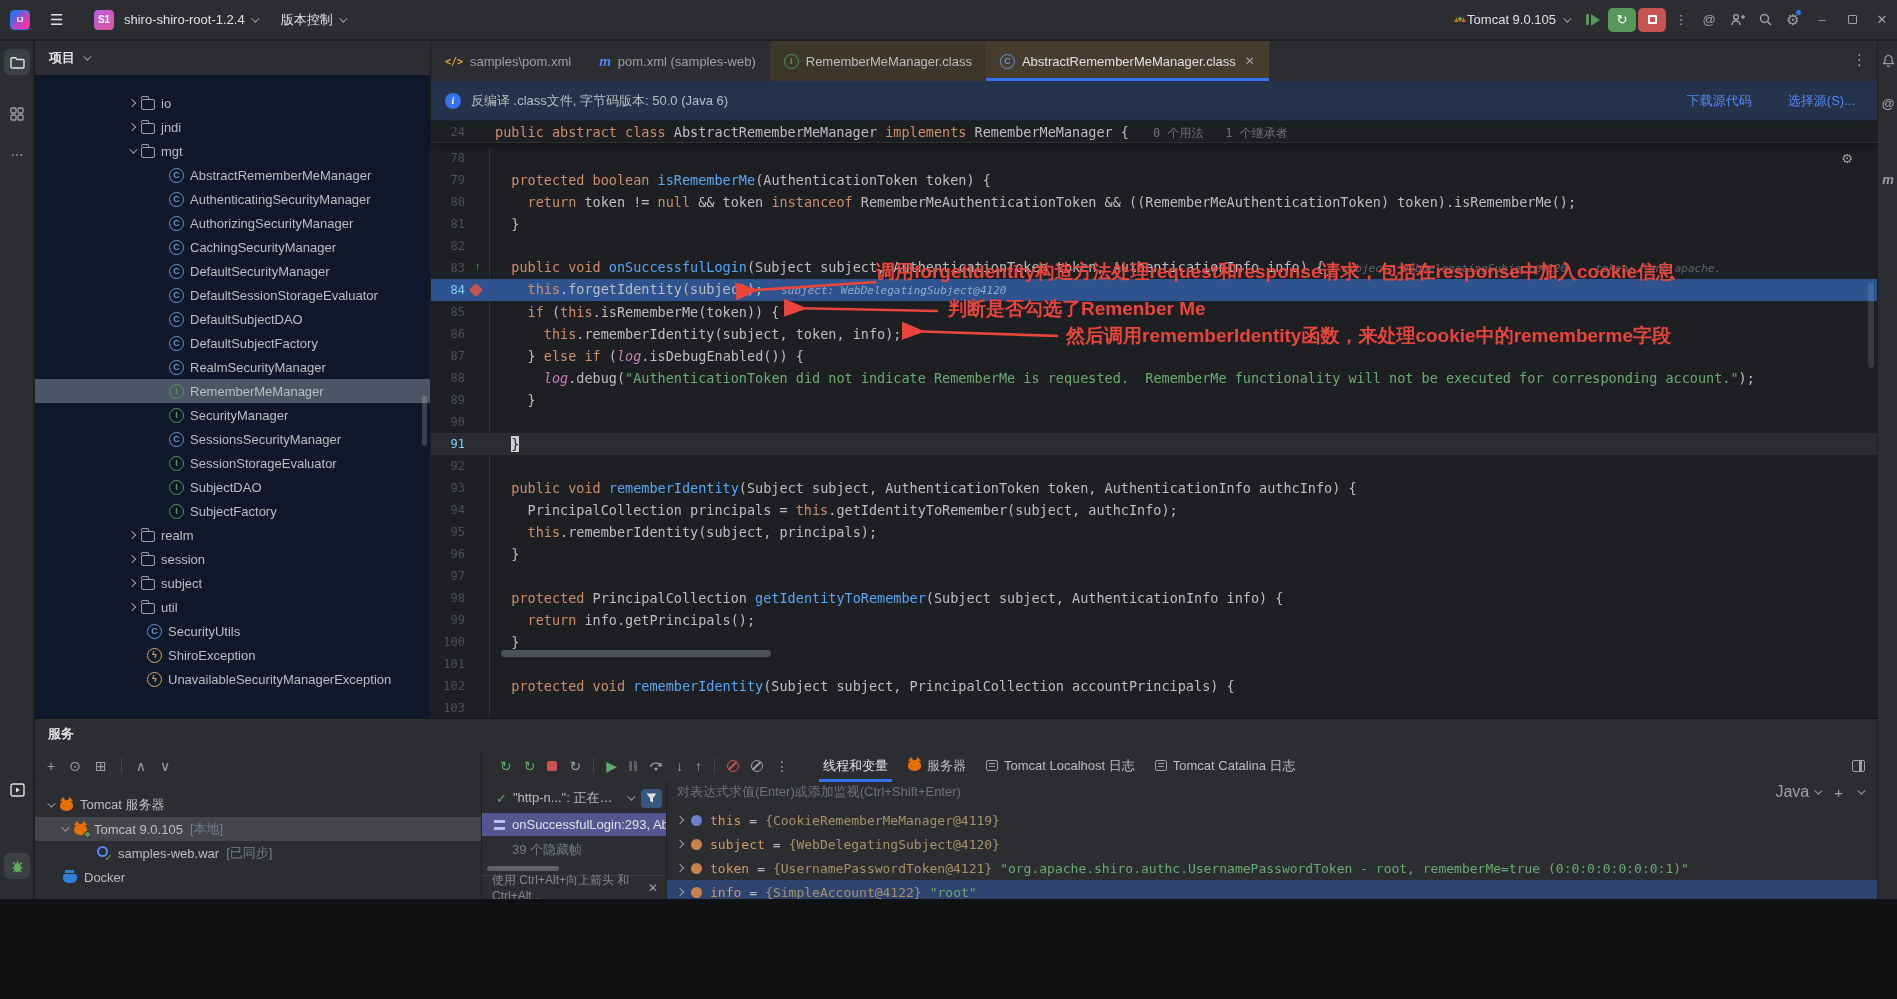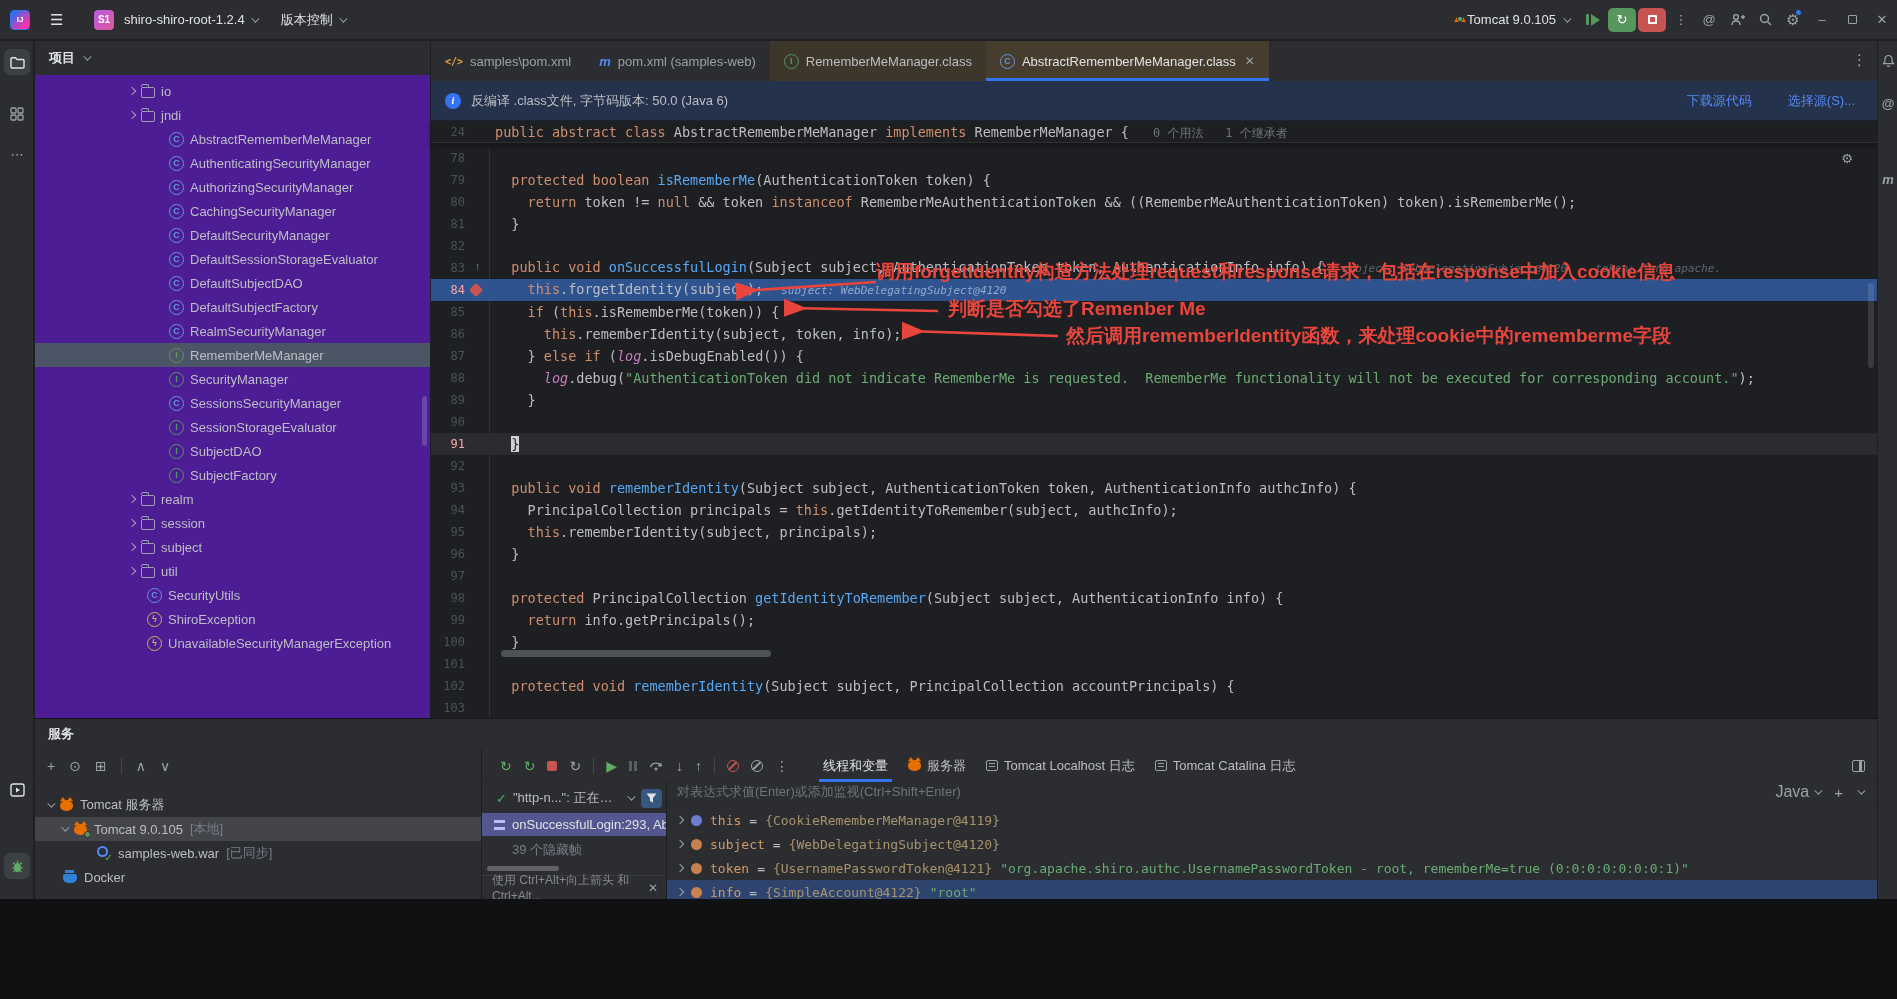--- a/index.html
+++ b/index.html
@@ -39,21 +39,21 @@
   .lstripe .sicon { position:absolute; left:4px; width:26px; height:26px; border-radius:6px; display:flex; align-items:center; justify-content:center; color:#9da0a8; cursor:pointer; }
   .sicon.active { background:#3d4043; color:#dfe1e5; }
   .rstripe { position:absolute; right:0; top:41px; bottom:0; width:20px; background:#2b2d30; border-left:1px solid #1e1f22; z-index:30; }
   .rstripe .sicon { position:absolute; left:1px; width:18px; height:20px; display:flex; align-items:center; justify-content:center; color:#9da0a8; cursor:pointer; }
   .term-glyph { font-family:"DejaVu Sans Mono",monospace; font-size:9px; color:#9da0a8; }
   .prob-glyph { width:13px; height:13px; border:1.4px solid #9da0a8; border-radius:50%; font-size:9px; display:flex; align-items:center; justify-content:center; }
 
   
   .proj { position:absolute; left:35px; top:41px; width:395px; height:677px; background:#2b2d30; }
   .proj-head { height:34px; display:flex; align-items:center; gap:8px; padding-left:14px; color:#dfe1e5; font-weight:bold; }
-  .tree { position:absolute; left:0; right:0; top:34px; bottom:0; background:#4c1d95; overflow:hidden; padding-top:4px;text-align:right; }
+  .tree { position:absolute; left:0; right:0; top:34px; bottom:0; background:#0f172a; overflow:hidden; padding-top:16px;text-align:right; }
   .trow { height:24px; display:flex; align-items:center; gap:6px; white-space:nowrap; cursor:pointer; }
   .trow.selected { background:#4b5565; }
   .t-chev { flex:none; }
   .icon-folder { flex:none; width:14px; height:11px; border:1.4px solid #9da0a8; border-radius:2px; position:relative; margin-top:2px; }
   .icon-folder::before { content:''; position:absolute; top:-4px; left:-1.4px; width:6px; height:2px; border:1.4px solid #9da0a8; border-bottom:none; border-radius:2px 2px 0 0; }
   .badge-ic { flex:none; width:15px; height:15px; border-radius:50%; font-size:9px; font-weight:bold; display:flex; align-items:center; justify-content:center; }
   .ic-class { border:1.2px solid #6897db; color:#6897db; }
   .ic-interface { border:1.2px solid #57965c; color:#57965c; }
   .ic-exception { border:1.2px solid #d6ae58; color:#d6ae58; }
   .proj-scroll { position:absolute; right:3px; top:355px; width:5px; height:50px; border-radius:3px; background:rgba(255,255,255,.18); }
@@ -76,21 +76,21 @@
   .blink { color:#548af7; cursor:pointer; margin-left:26px; }
 
   .sticky { position:absolute; left:0; top:80px; right:0; height:22px; background:#1e1f22; border-bottom:1px solid #2d2f33; box-shadow:0 3px 6px rgba(0,0,0,.35); display:flex; z-index:5; }
   .codearea { position:absolute; left:0; top:102px; right:0; bottom:0; overflow:hidden; }
   .codelines { position:absolute; left:0; top:4px; right:0; }
   .crow { height:22px; display:flex; align-items:center; position:relative; }
   .crow.exec { background:#2e538f; }
   .crow.current { background:#2a2c31; }
   .gutter { flex:none; width:64px; position:relative; height:22px; }
   .gutter .num { position:absolute; left:0; top:0; width:34px; text-align:right; font-family:"DejaVu Sans Mono",monospace; font-size:12px; color:#4b5059; line-height:22px; }
-  .crow.current .num, .crow.exec .num { color:#fca5a5;text-align:right; }
+  .crow.current .num, .crow.exec .num { color:#7dd3fc;text-align:right; }
   .bp { position:absolute; left:40px; top:6px; width:10px; height:10px; background:#c75450; border-radius:2px; transform:rotate(45deg); }
   .ovr { position:absolute; left:44px; top:3px; color:#57965c; font-size:11px; font-weight:bold; }
   .ctext { white-space:pre; font-family:"DejaVu Sans Mono",monospace; font-size:13.5px; line-height:22px; }
   .tk-t { color:#bcbec4; } .tk-k { color:#cf8e6d; } .tk-m { color:#56a8f5; }
   .tk-s { color:#6aab73; } .tk-f { color:#c77dbb; font-style:italic; }
   .tk-h { color:#5f6672; font-style:italic; font-size:11px; margin-left:18px;text-align:center; }
   .tk-h + .tk-h { margin-left:28px; }
   .crow.exec .tk-h { color:#93a9cd; }
   .tk-u { color:#6f737a; font-size:12px; margin-left:16px; }
   .tk-caret { background:#ced0d6; color:#1e1f22; }
@@ -286,20 +286,25 @@
     <div class="tree" id="tree">
         <div class="trow" style="padding-left: 94px;">
           <span class="chev t-chev right"></span>
           <span class="icon-folder"></span>
           <span>io</span>
         </div>
         <div class="trow" style="padding-left: 94px;">
           <span class="chev t-chev right"></span>
           <span class="icon-folder"></span>
           <span>jndi</span>
+        </div>
+        <div class="trow" style="padding-left: 94px;">
+          <span class="chev t-chev"></span>
+          <span class="icon-folder"></span>
+          <span>mgt</span>
         </div>
         <div class="trow" style="padding-left: 134px;">
           <span class="badge-ic ic-class">C</span>
           <span>AbstractRememberMeManager</span>
         </div>
         <div class="trow" style="padding-left: 134px;">
           <span class="badge-ic ic-class">C</span>
           <span>AuthenticatingSecurityManager</span>
         </div>
         <div class="trow" style="padding-left: 134px;">

